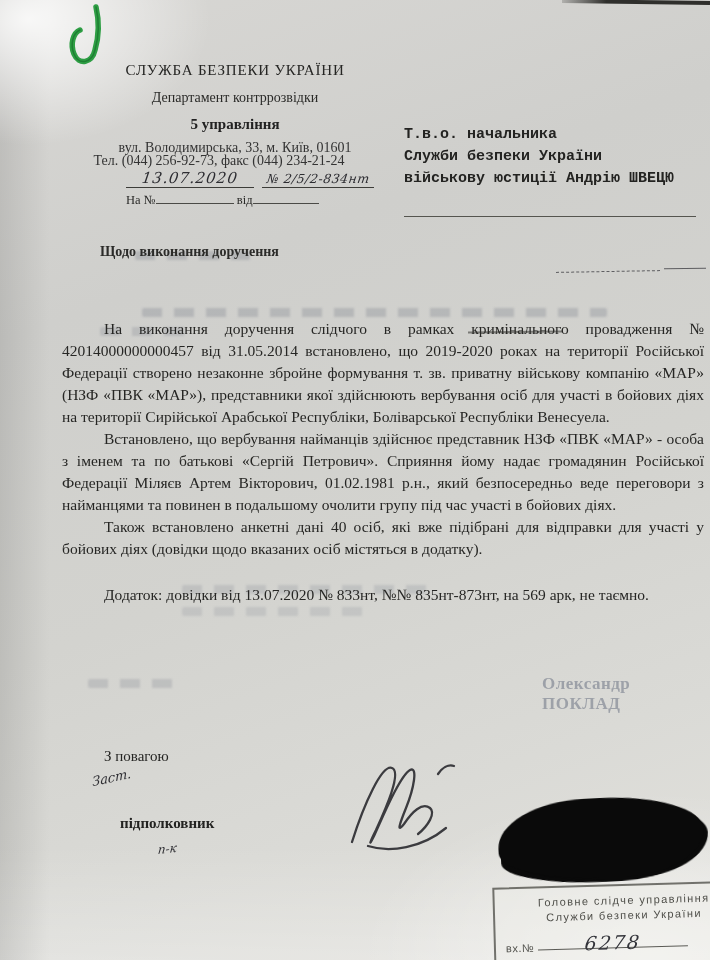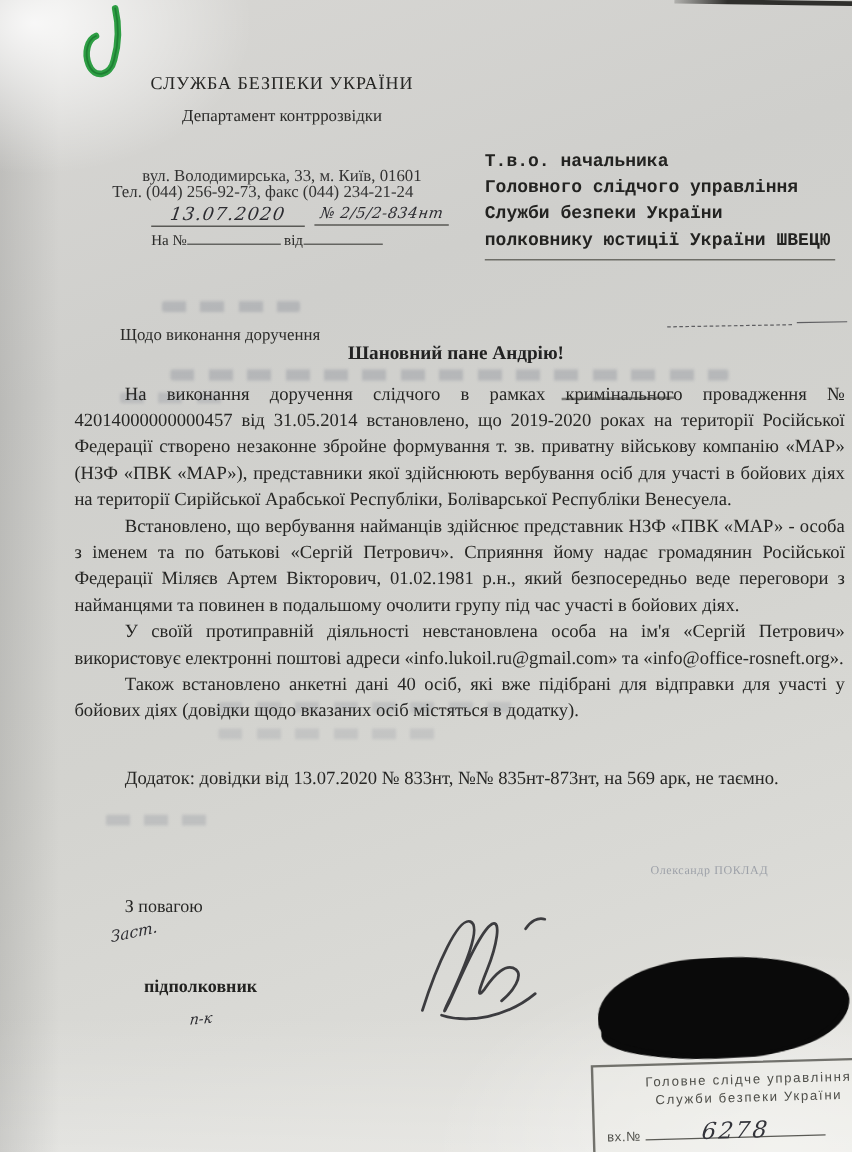--- a/index.html
+++ b/index.html
@@ -36,33 +36,33 @@
   .uline{display:inline-block;border-bottom:1px solid #4a4a46;height:12px;vertical-align:baseline;}
 
   .recipient{font-size:15px;font-weight:bold;line-height:22px;color:#232321;}
   .recipient-rule{border-top:1.5px solid #55554f;width:292px;}
 
   .subject{font-size:14px;color:#2b2b29;}
   .salutation{font-size:16px;font-weight:bold;color:#222;}
 
   .bodytext{width:642px;font-size:15.5px;line-height:22px;text-align:justify;color:#262624;}
   .bodytext p{margin:0;text-indent:42px;}
-  .bodytext p.attachment{margin-top:34px;font-family:Liberation Serif, serif;}
+  .bodytext p.attachment{margin-top:24px;font-family:Liberation Serif, serif;}
   .closing{font-size:15px;color:#262624;}
 
   .sig-label{font-size:15px;font-weight:bold;color:#232321;line-height:24px;}
 
   .ghostbar{
     height:9px;border-radius:2px;pointer-events:none;
     background:repeating-linear-gradient(90deg, rgba(125,130,142,.32) 0 20px, rgba(125,130,142,0) 20px 32px);
     filter:blur(1.2px);
   }
   .ghostname{
-    font-size:10px;font-weight:normal;letter-spacing:.5px;
-    color:rgba(120,126,140,.62);filter:blur(.5px);margin-top:46px;
+    font-size:17px;font-weight:bold;letter-spacing:.5px;
+    color:rgba(120,126,140,.62);filter:blur(.5px);
   }
 
   .redaction{
     width:206px;height:80px;background:#0a0a0a;
     border-radius:46% 54% 42% 58% / 62% 48% 60% 40%;
     transform:rotate(-3deg);filter:blur(.6px);
     box-shadow:6px 4px 0 -2px #0a0a0a, -4px 10px 0 -6px #0a0a0a;
   }
 
   .stamp{
@@ -87,56 +87,54 @@
 
   <div class="abs topedge" style="left:562px;top:0;width:148px;"></div>
 
   <svg class="abs" style="left:58px;top:2px;" width="62" height="74" viewBox="0 0 62 74">
     <path d="M38 5 C41 18 41 34 37 48 C34 61 21 64 16 52 C12 42 15 31 22 28" fill="none" stroke="#2e9e44" stroke-width="5.5" stroke-linecap="round"></path>
     <path d="M38 5 C41 18 41 34 37 48 C34 61 21 64 16 52 C12 42 15 31 22 28" fill="none" stroke="rgba(0,70,20,.35)" stroke-width="1.5" stroke-linecap="round"></path>
   </svg>
 
   <div class="abs center org" style="left:70px;top:62px;width:330px;">СЛУЖБА БЕЗПЕКИ УКРАЇНИ</div>
   <div class="abs center dept" style="left:70px;top:90px;width:330px;">Департамент контррозвідки</div>
+  <div class="abs center unit" style="left:70px;top:116px;width:330px;">5 управління</div>
   <div class="abs center addr" style="left:70px;top:141px;width:330px;">вул. Володимирська, 33,  м. Київ,  01601</div>
   <div class="abs center addr" style="left:54px;top:154px;width:330px;">Тел. (044) 256-92-73,  факс (044) 234-21-24</div>
 
   <div class="abs" style="left:126px;top:169px;width:128px;border-bottom:1.4px solid #3c3c38;text-align:center;"><span class="hand" style="font-size:15px;letter-spacing:1px;">13.07.2020</span></div>
   <div class="abs" style="left:262px;top:169px;width:112px;border-bottom:1.4px solid #3c3c38;text-align:center;"><span class="hand" style="font-size:12.5px;letter-spacing:.5px;">№ 2/5/2-834нт</span></div>
   <div class="abs txt" style="left:126px;top:191px;font-size:12.5px;">
     <span>На №</span><span class="uline" style="width:78px;"></span>
     <span>від</span><span class="uline" style="width:66px;"></span>
   </div>
 
   <div class="abs recipient" style="left:404px;top:124px;width:300px;font-family:Liberation Mono, monospace;">
     <div>Т.в.о. начальника</div>
-    <div>Головного слідчого управління</div>
     <div>Служби безпеки України</div>
-    <div>полковнику юстиції України ШВЕЦЮ</div>
+    <div>військову юстиції Андрію ШВЕЦЮ</div>
   </div>
   <div class="abs recipient-rule" style="left:404px;top:216px;"></div>
 
   <div class="abs ghostbar" style="left:135px;top:251px;width:115px;"></div>
   <div class="abs ghostbar" style="left:142px;top:308px;width:465px;"></div>
   <div class="abs ghostbar" style="left:100px;top:327px;width:92px;opacity:.8;"></div>
   <div class="abs ghostbar" style="left:182px;top:585px;width:255px;opacity:.7;"></div>
   <div class="abs ghostbar" style="left:182px;top:607px;width:190px;opacity:.6;"></div>
   <div class="abs ghostbar" style="left:88px;top:679px;width:95px;opacity:.8;"></div>
   <div class="abs ghostname" style="left:542px;top:674px;">Олександр ПОКЛАД</div>
 
-  <div class="abs subject" style="left:100px;top:272px;">Щодо виконання доручення</div>
+  <div class="abs subject" style="left:100px;top:244px;font-weight:bold;">Щодо виконання доручення</div>
   <div class="abs dashline gap" style="left:556px;top:271px;width:104px;"></div>
   <div class="abs dashline" style="left:664px;top:268px;width:42px;"></div>
 
-  <div class="abs center salutation" style="left:60px;top:286px;width:640px;">Шановний пане Андрію!</div>
 
   <div class="abs bodytext" style="left:62px;top:318px;">
     <p>На виконання доручення слідчого в рамках кримінального провадження № 42014000000000457 від 31.05.2014 встановлено, що 2019-2020 роках на території Російської Федерації створено незаконне збройне формування т. зв. приватну військову компанію «МАР» (НЗФ «ПВК «МАР»), представники якої здійснюють вербування осіб для участі в бойових діях на території Сирійської Арабської Республіки, Боліварської Республіки Венесуела.</p>
     <p>Встановлено, що вербування найманців здійснює представник НЗФ «ПВК «МАР» - особа з іменем та по батькові «Сергій Петрович». Сприяння йому надає громадянин Російської Федерації Міляєв Артем Вікторович, 01.02.1981 р.н., який безпосередньо веде переговори з найманцями та повинен в подальшому очолити групу під час участі в бойових діях.</p>
-    <p>У своїй протиправній діяльності невстановлена особа на ім'я «Сергій Петрович» використовує електронні поштові адреси «info.lukoil.ru@gmail.com» та «info@office-rosneft.org».</p>
     <p>Також встановлено анкетні дані 40 осіб, які вже підібрані для відправки для участі у бойових діях (довідки щодо вказаних осіб містяться в додатку).</p>
     <p class="attachment">Додаток: довідки  від 13.07.2020 № 833нт, №№ 835нт-873нт, на 569 арк, не таємно.</p>
   </div>
 
   <div class="abs scan-overline" style="left:468px;top:331px;width:94px;"></div>
 
   <div class="abs closing" style="left:104px;top:748px;">З повагою</div>
 
   <span class="abs hand" style="left:92px;top:770px;font-size:13px;transform:rotate(-12deg) skewX(-10deg);">Заст.</span>
   <div class="abs sig-label" style="left:120px;top:811px;">підполковник</div>

